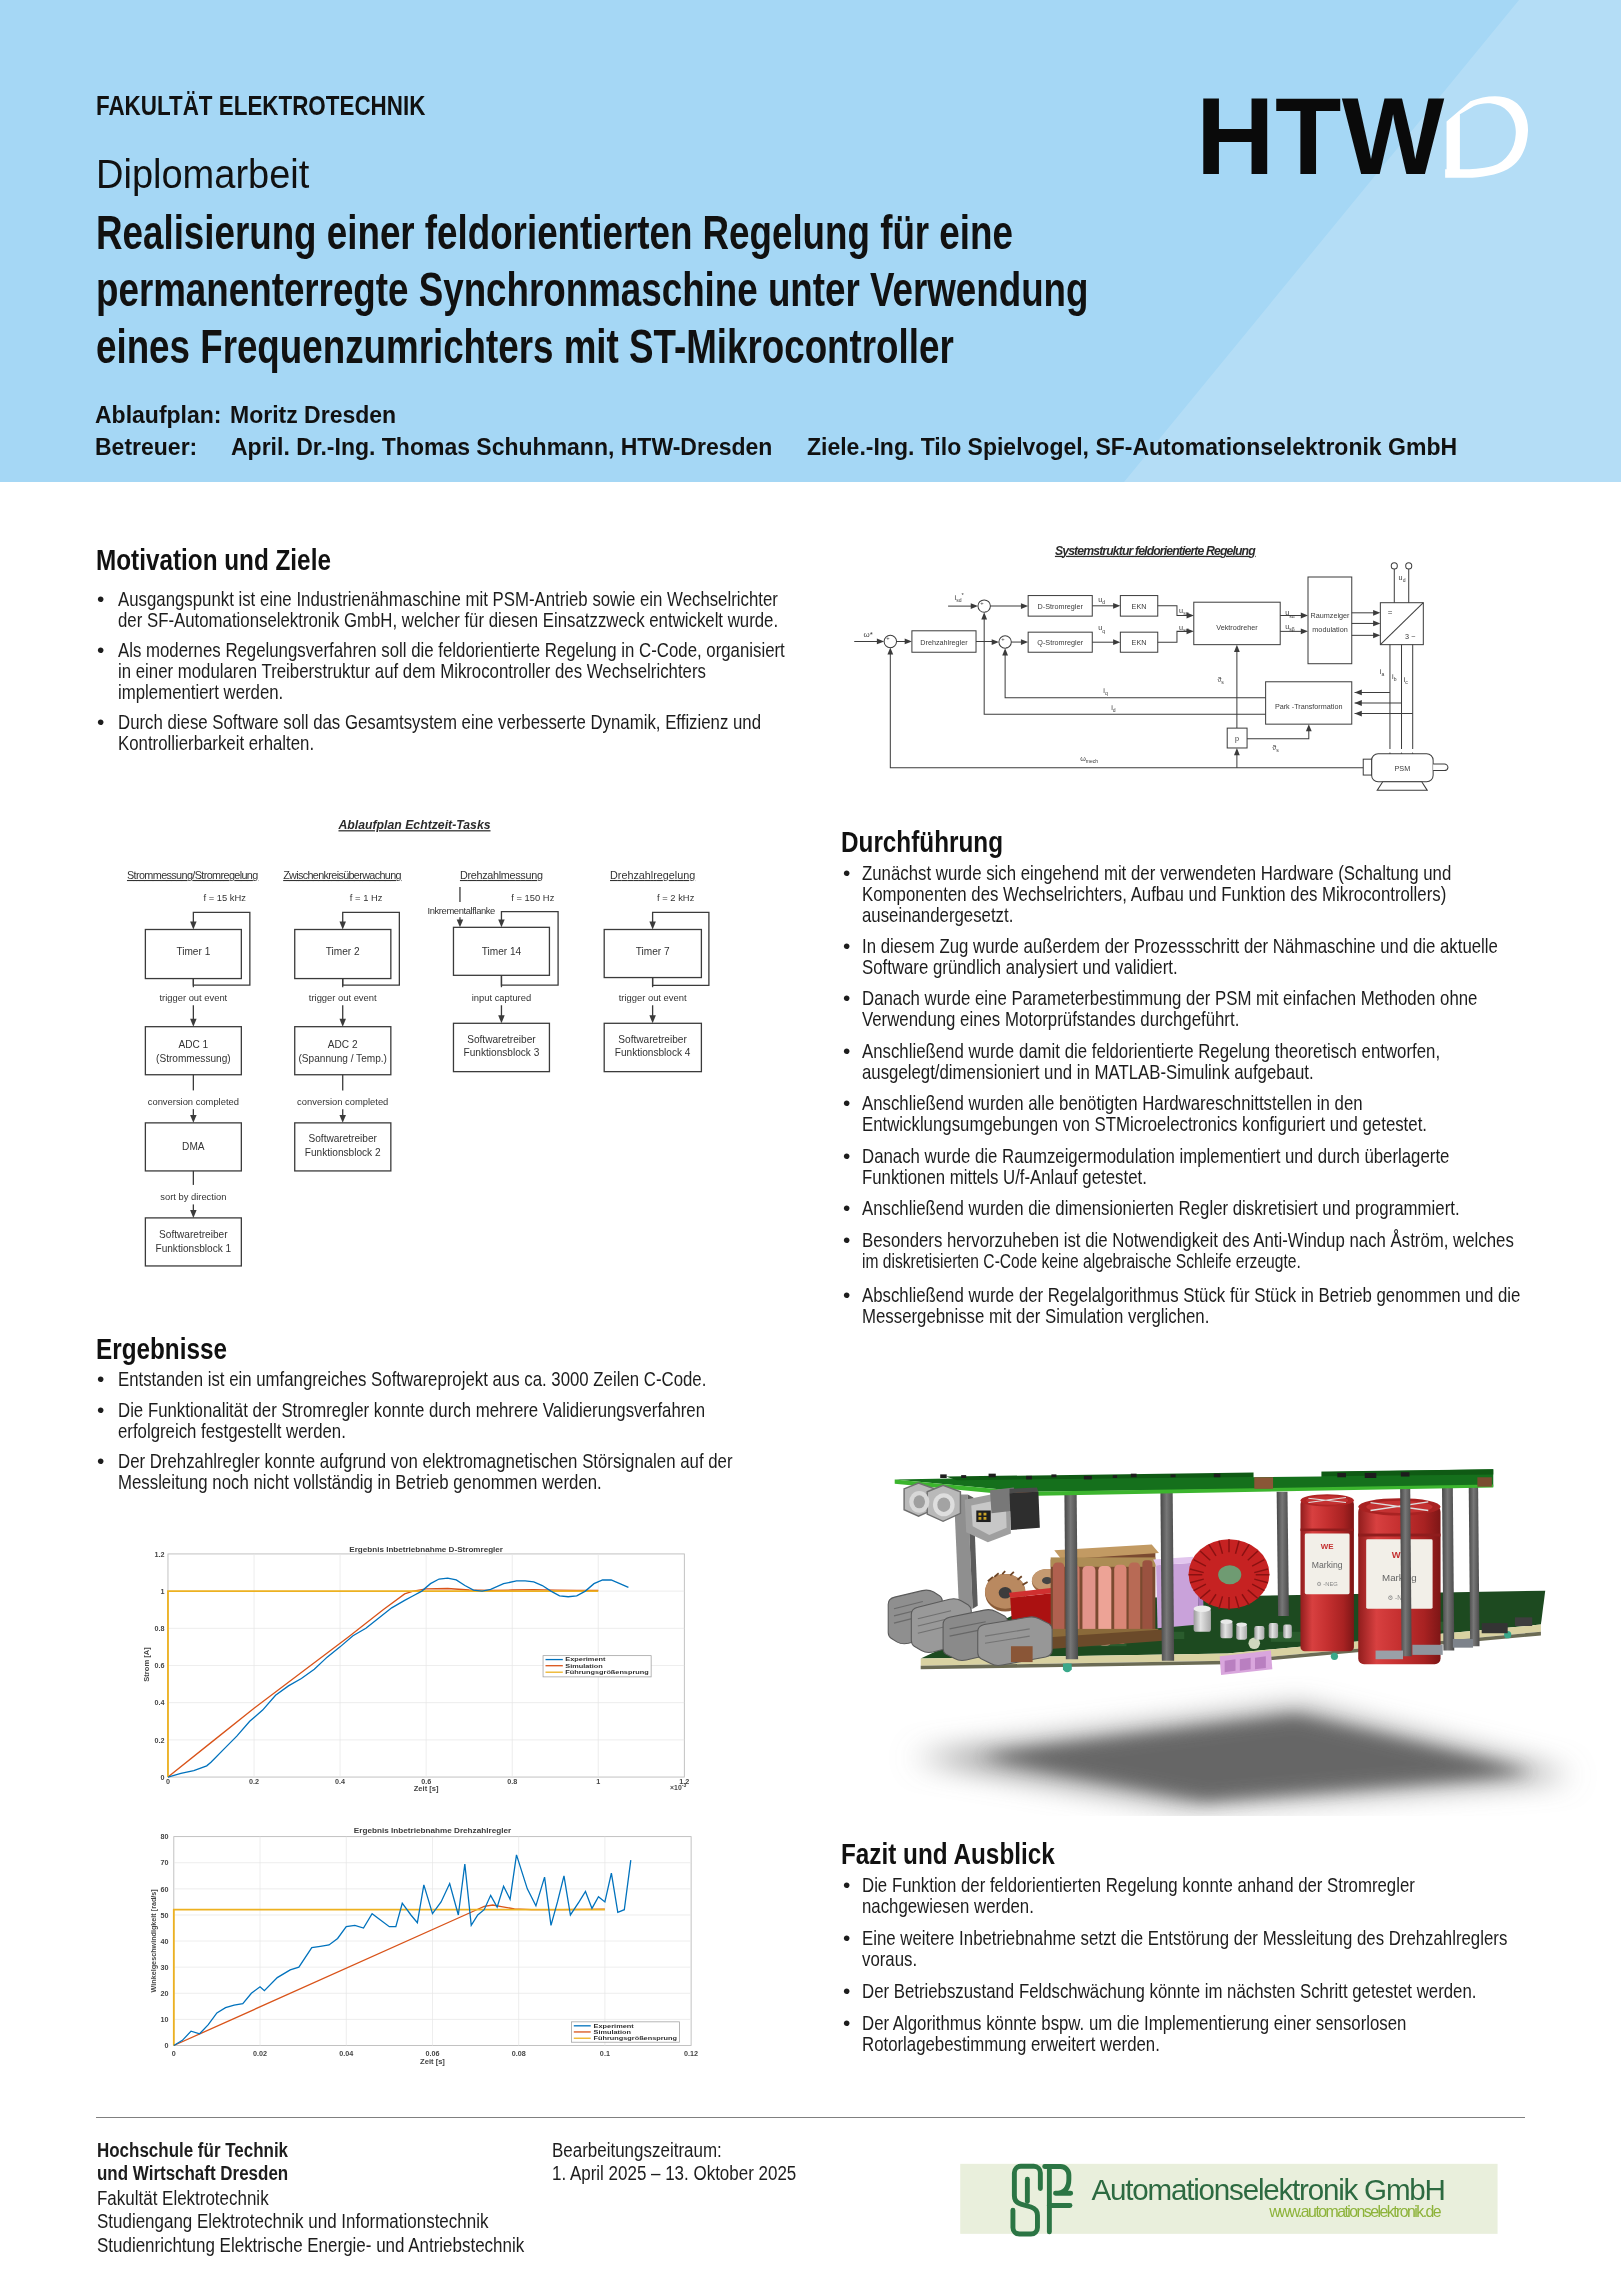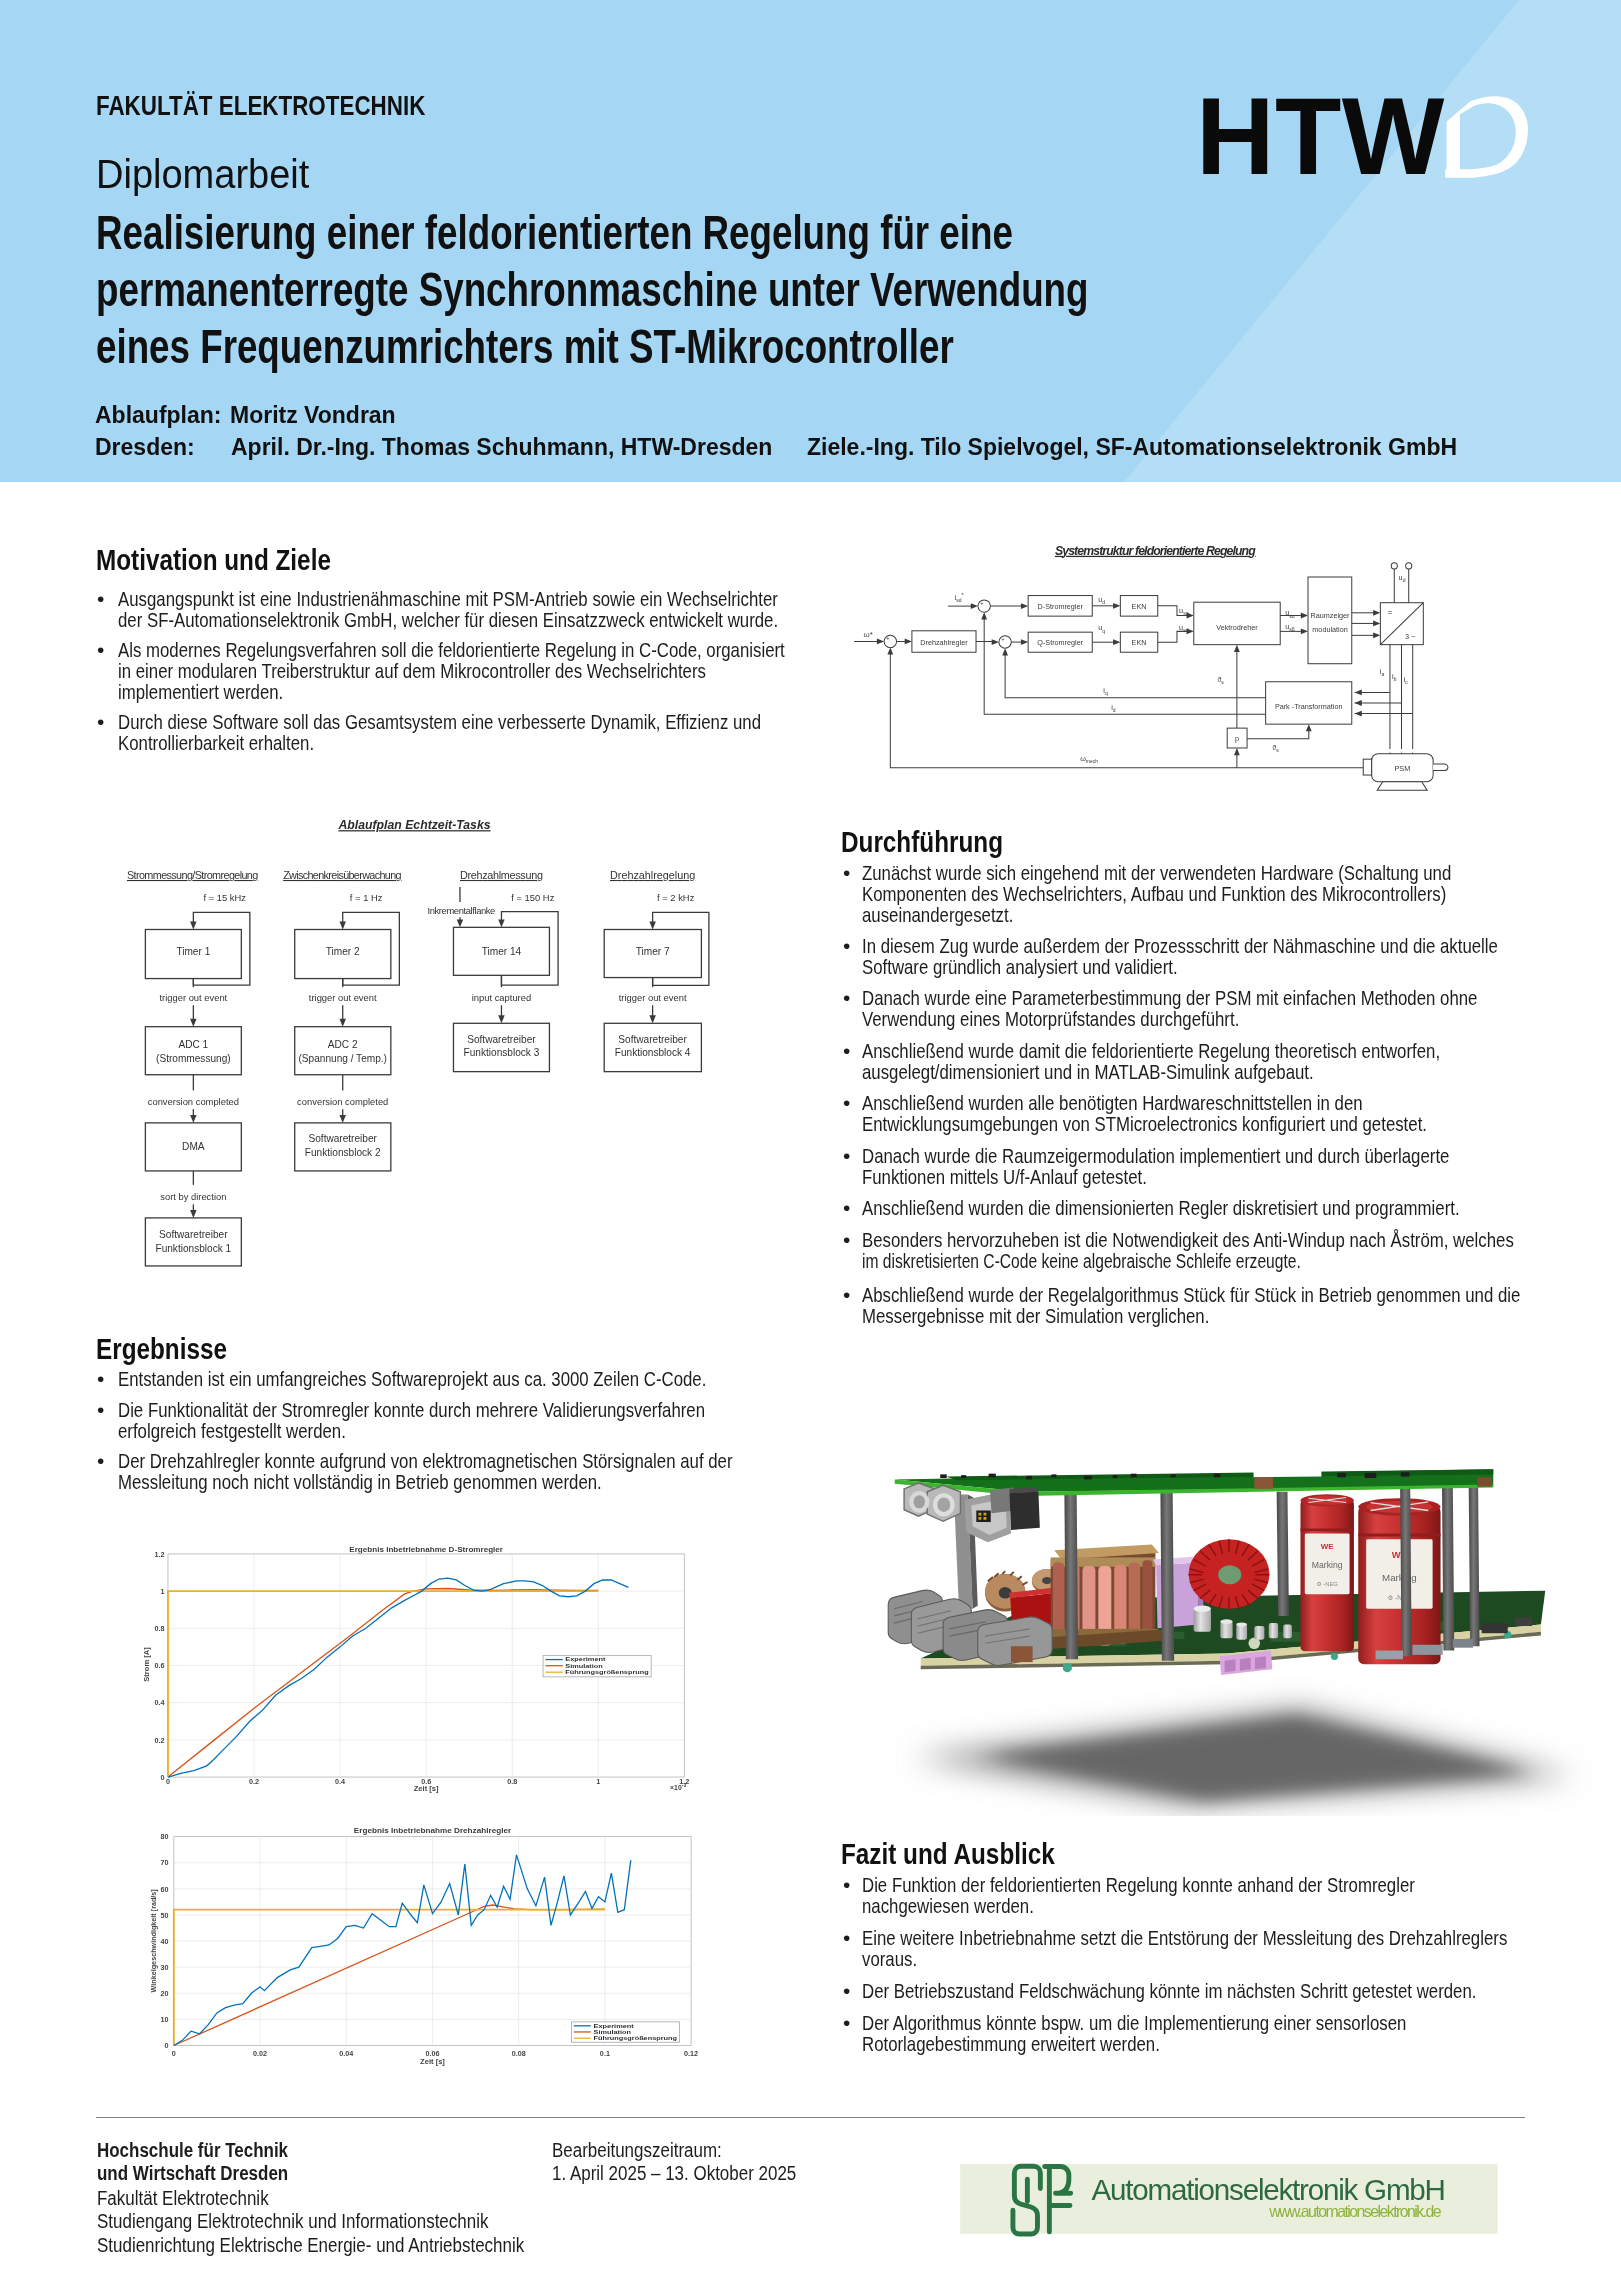--- a/index.html
+++ b/index.html
@@ -11,22 +11,22 @@
 .bt{position:absolute;font-size:21px;line-height:21px;color:#1d1d1d;white-space:nowrap;transform:scaleX(0.80);transform-origin:0 0;}
 .hd{position:absolute;font-size:30px;line-height:30px;font-weight:bold;color:#111;white-space:nowrap;transform:scaleX(0.81);transform-origin:0 0;}
 </style></head>
 <body>
 <div id="hdr"></div>
 <div id="hdrlight"></div>
 <div class="htx" style="left:96px;top:92px;font-size:28px;font-weight:bold;line-height:28px;transform:scaleX(0.80);">FAKULTÄT ELEKTROTECHNIK</div>
 <div class="htx" style="left:96px;top:154px;font-size:40px;line-height:40px;transform:scaleX(0.95);">Diplomarbeit</div>
 <div class="htx" style="left:96px;top:204px;font-size:49px;font-weight:bold;line-height:57px;transform:scaleX(0.75);">Realisierung einer feldorientierten Regelung für eine<br>permanenterregte Synchronmaschine unter Verwendung<br>eines Frequenzumrichters mit ST-Mikrocontroller</div>
 <div class="htx" style="left:95px;top:404px;font-size:23px;font-weight:bold;line-height:23px;">Ablaufplan:</div>
-<div class="htx" style="left:230px;top:404px;font-size:23px;font-weight:bold;line-height:23px;">Moritz Vondran</div>
-<div class="htx" style="left:95px;top:436px;font-size:23px;font-weight:bold;line-height:23px;">Dresden:</div>
+<div class="htx" style="left:230px;top:404px;font-size:23px;font-weight:bold;line-height:23px;">Moritz Dresden</div>
+<div class="htx" style="left:95px;top:436px;font-size:23px;font-weight:bold;line-height:23px;">Betreuer:</div>
 <div class="htx" style="left:231px;top:436px;font-size:23px;font-weight:bold;line-height:23px;">April. Dr.-Ing. Thomas Schuhmann, HTW-Dresden</div>
 <div class="htx" style="left:807px;top:436px;font-size:23px;font-weight:bold;line-height:23px;">Ziele.-Ing. Tilo Spielvogel, SF-Automationselektronik GmbH</div>
 <svg class="abs" style="left:1191px;top:79px;" width="347" height="108" viewBox="1650 110 480 150">
   <text x="1656" y="241.5" font-family="Liberation Sans" font-size="151" font-weight="bold" fill="#0a0a0a" textLength="345">HTW</text>
   <path fill="#ffffff" fill-rule="evenodd" d="M2002,247 L2002,235.5 L2004,235.5 L2004,169 L2037,141 C2058,133 2080,131 2096,140 C2110,148 2118,165 2117,183 C2116,204 2108,222 2094,232 C2081,241.5 2060,246 2040,247 Z M2022.5,235.5 L2022.5,159 L2042,147.5 C2058,141 2076,143 2087,153 C2097,162 2101,175 2100,187 C2099,207 2087,225 2068,231 C2053,235 2035,235.5 2030,235.5 Z"></path>
 </svg>
 
 <div class="hd" style="left:96px;top:545px;">Motivation und Ziele</div>
 <div class="dot" style="left:97px;top:588px;">•</div>
 <div class="bt" style="left:118px;top:588px;">Ausgangspunkt ist eine Industrienähmaschine mit PSM-Antrieb sowie ein Wechselrichter<br>der SF-Automationselektronik GmbH, welcher für diesen Einsatzzweck entwickelt wurde.</div>

